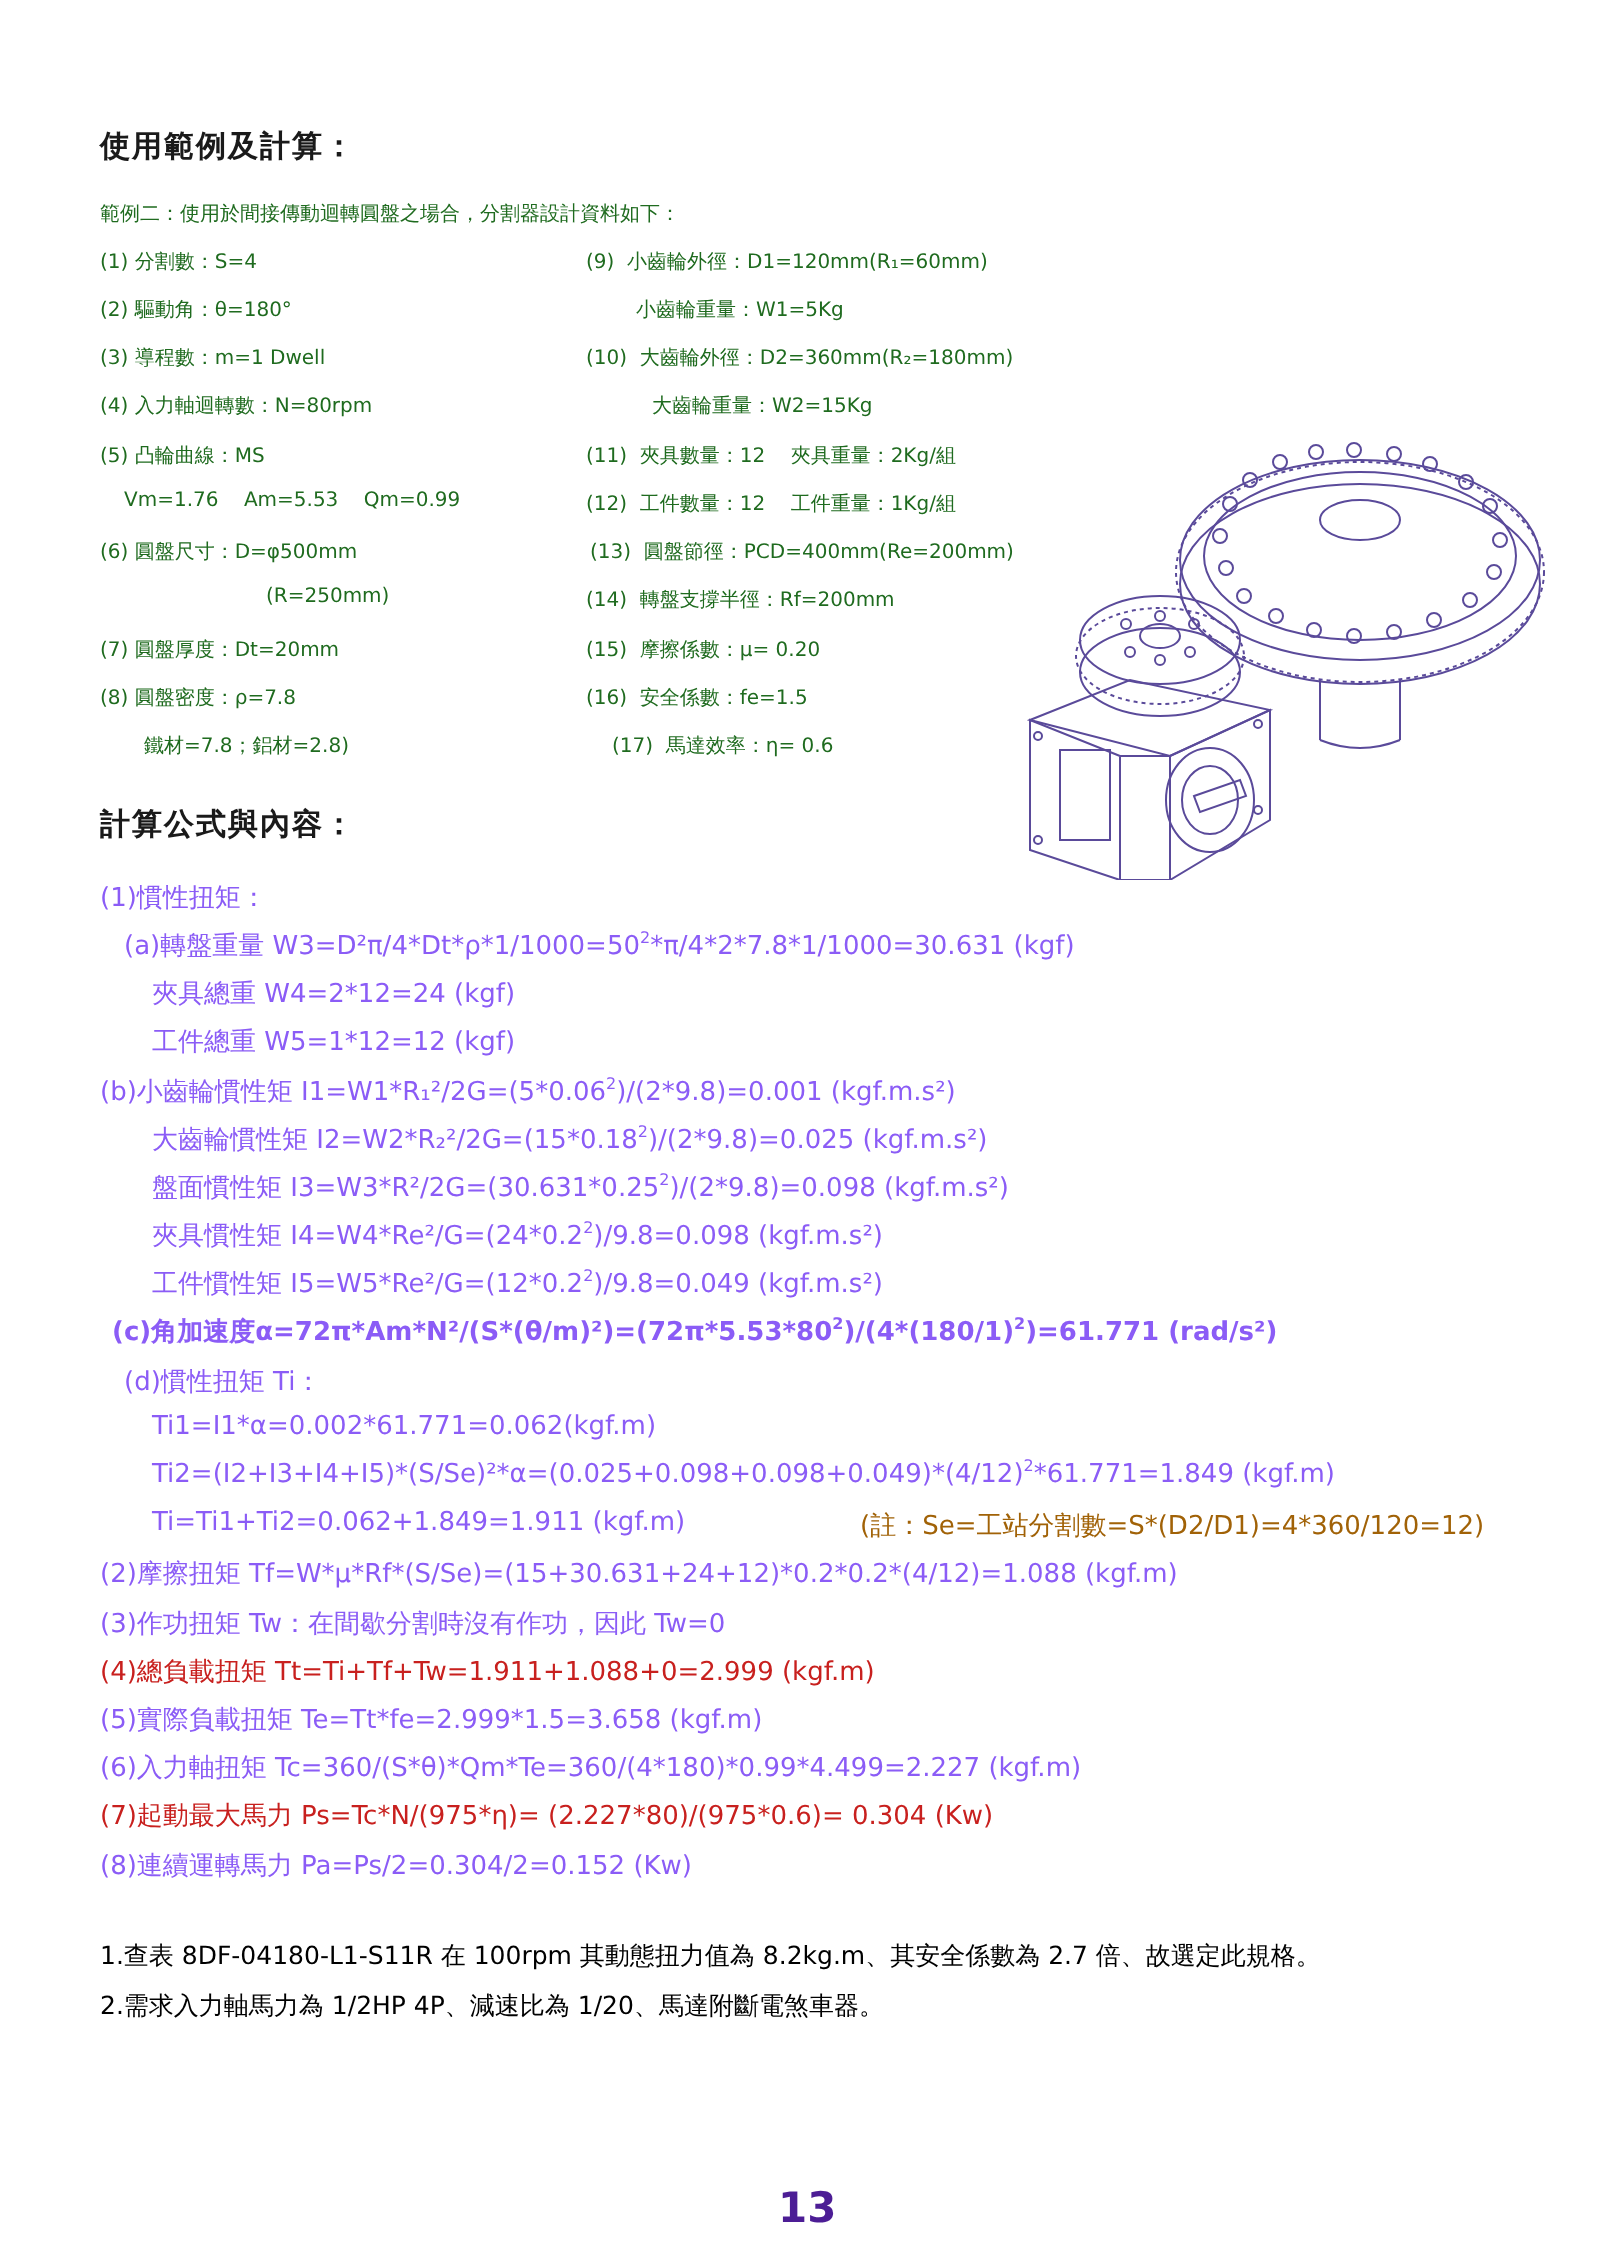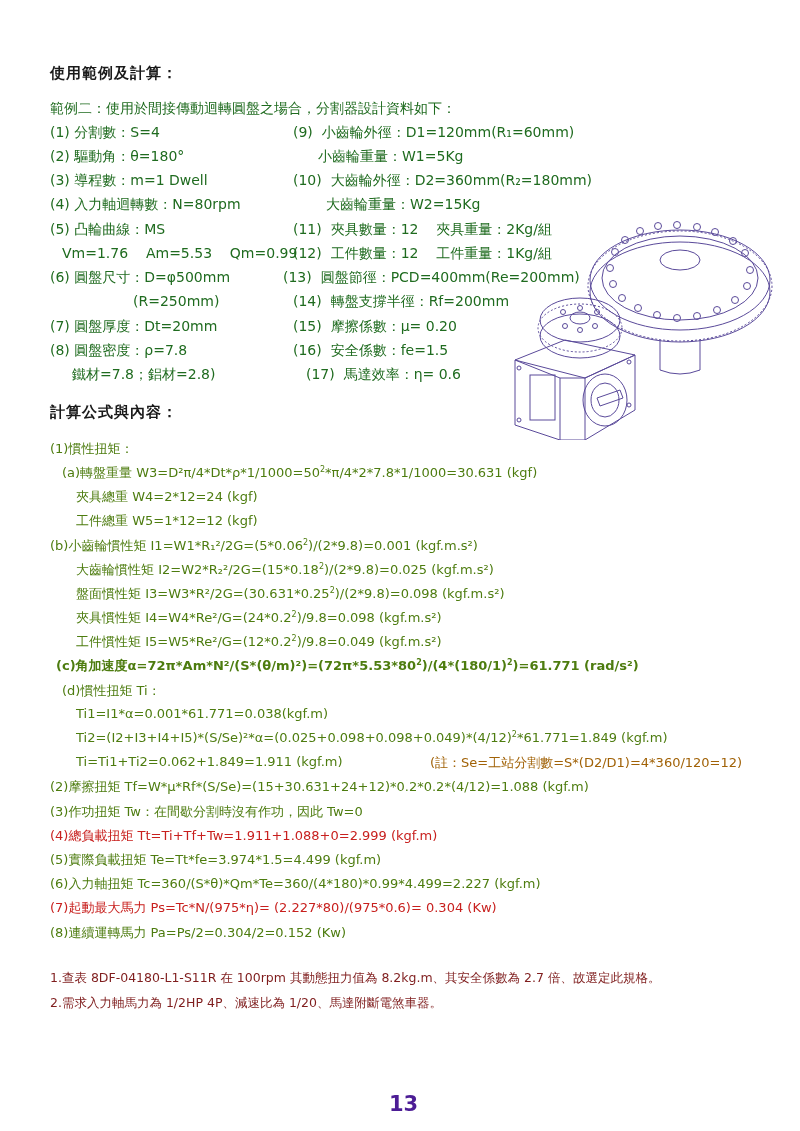--- a/index.html
+++ b/index.html
@@ -2,25 +2,25 @@
 <html><head>
   <meta charset="utf-8">
   <style>
     html, body { margin: 0; padding: 0; background: #ffffff; }
     body {
       width: 800px; height: 1131px; position: relative; overflow: hidden;
       font-family: "DejaVu Sans", "Liberation Sans", sans-serif;
     }
     .abs { position: absolute; white-space: nowrap; }
     .title { font-size: 15px; font-weight: bold; color: #1a1a1a; letter-spacing: 1px; }
-    .green { color: #1f6b1f; font-size: 14px; }
-    .blue { color: #4d7c0f; font-size: 13px; }
+    .green { color: #1f6b1f; font-size: 10px; }
+    .blue { color: #8b5cf6; font-size: 13px; }
     .red { color: #c8201e; font-size: 13px; }
     .orange { color: #a16207; font-size: 13px; }
-    .black { color: #7f1d1d; font-size: 12.5px; }
+    .black { color: #000000; font-size: 12.5px; }
     .pagenum { font-size: 21px; font-weight: bold; color: #4c1d95; }
     sup { font-size: 8px; vertical-align: super; line-height: 0; }
     .illus { position: absolute; left: 505px; top: 200px; width: 295px; height: 240px; }
   </style>
 </head>
 <body>
 
 <div class="abs title" style="left:50px;top:64px;">使用範例及計算：</div>
 
 <div class="abs green" style="left:50px;top:100px;">範例二：使用於間接傳動迴轉圓盤之場合，分割器設計資料如下：</div>
@@ -39,21 +39,21 @@
   <div class="abs green" style="left:72px;top:366px;">鐵材=7.8；鋁材=2.8)</div>
 </div>
 
 <div>
   <div class="abs green" style="left:293px;top:124px;white-space:pre;">(9)  小齒輪外徑：D1=120mm(R₁=60mm)</div>
   <div class="abs green" style="left:318px;top:148px;">小齒輪重量：W1=5Kg</div>
   <div class="abs green" style="left:293px;top:172px;white-space:pre;">(10)  大齒輪外徑：D2=360mm(R₂=180mm)</div>
   <div class="abs green" style="left:326px;top:196px;">大齒輪重量：W2=15Kg</div>
   <div class="abs green" style="left:293px;top:221px;white-space:pre;">(11)  夾具數量：12    夾具重量：2Kg/組</div>
   <div class="abs green" style="left:293px;top:245px;white-space:pre;">(12)  工件數量：12    工件重量：1Kg/組</div>
-  <div class="abs green" style="left:283px;top:269px;white-space:pre;">(13)  圓盤節徑：PCD=400mm(Re=200mm)</div>
+  <div class="abs green" style="left:295px;top:269px;white-space:pre;">(13)  圓盤節徑：PCD=400mm(Re=200mm)</div>
   <div class="abs green" style="left:293px;top:293px;white-space:pre;">(14)  轉盤支撐半徑：Rf=200mm</div>
   <div class="abs green" style="left:293px;top:318px;white-space:pre;">(15)  摩擦係數：μ= 0.20</div>
   <div class="abs green" style="left:293px;top:342px;white-space:pre;">(16)  安全係數：fe=1.5</div>
   <div class="abs green" style="left:306px;top:366px;white-space:pre;">(17)  馬達效率：η= 0.6</div>
 </div>
 
 <svg class="illus" viewBox="0 0 295 240">
   <g fill="none" stroke="#5a4a9a" stroke-width="1">
 
     <ellipse cx="175" cy="80" rx="90" ry="50"></ellipse>
@@ -124,29 +124,29 @@
 <div class="abs blue" style="left:76px;top:512px;">工件總重 W5=1*12=12 (kgf)</div>
 
 <div class="abs blue" style="left:50px;top:537px;"><span>(b)小齒輪慣性矩 I1=W1*R₁²/2G=(5*0.06</span><sup>2</sup><span>)/(2*9.8)=0.001 (kgf.m.s²)</span></div>
 <div class="abs blue" style="left:76px;top:561px;"><span>大齒輪慣性矩 I2=W2*R₂²/2G=(15*0.18</span><sup>2</sup><span>)/(2*9.8)=0.025 (kgf.m.s²)</span></div>
 <div class="abs blue" style="left:76px;top:585px;"><span>盤面慣性矩 I3=W3*R²/2G=(30.631*0.25</span><sup>2</sup><span>)/(2*9.8)=0.098 (kgf.m.s²)</span></div>
 <div class="abs blue" style="left:76px;top:609px;"><span>夾具慣性矩 I4=W4*Re²/G=(24*0.2</span><sup>2</sup><span>)/9.8=0.098 (kgf.m.s²)</span></div>
 <div class="abs blue" style="left:76px;top:633px;"><span>工件慣性矩 I5=W5*Re²/G=(12*0.2</span><sup>2</sup><span>)/9.8=0.049 (kgf.m.s²)</span></div>
 
 <div class="abs blue" style="left:56px;top:657px;font-weight:bold;"><span>(c)角加速度α=72π*Am*N²/(S*(θ/m)²)=(72π*5.53*80</span><sup>2</sup><span>)/(4*(180/1)</span><sup>2</sup><span>)=61.771 (rad/s²)</span></div>
 <div class="abs blue" style="left:62px;top:682px;">(d)慣性扭矩 Ti：</div>
-<div class="abs blue" style="left:76px;top:706px;">Ti1=I1*α=0.001*61.771=0.038(kgf.m)</div>
+<div class="abs blue" style="left:76px;top:706px;">Ti1=I1*α=0.002*61.771=0.062(kgf.m)</div>
 <div class="abs blue" style="left:76px;top:730px;"><span>Ti2=(I2+I3+I4+I5)*(S/Se)²*α=(0.025+0.098+0.098+0.049)*(4/12)</span><sup>2</sup><span>*61.771=1.849 (kgf.m)</span></div>
 <div class="abs blue" style="left:76px;top:754px;">Ti=Ti1+Ti2=0.062+1.849=1.911 (kgf.m)</div>
 <div class="abs orange" style="left:430px;top:754px;">(註：Se=工站分割數=S*(D2/D1)=4*360/120=12)</div>
 
 <div class="abs blue" style="left:50px;top:778px;">(2)摩擦扭矩 Tf=W*μ*Rf*(S/Se)=(15+30.631+24+12)*0.2*0.2*(4/12)=1.088 (kgf.m)</div>
 <div class="abs blue" style="left:50px;top:803px;">(3)作功扭矩 Tw：在間歇分割時沒有作功，因此 Tw=0</div>
 <div class="abs red" style="left:50px;top:827px;">(4)總負載扭矩 Tt=Ti+Tf+Tw=1.911+1.088+0=2.999 (kgf.m)</div>
-<div class="abs blue" style="left:50px;top:851px;">(5)實際負載扭矩 Te=Tt*fe=3.974*1.5=4.499 (kgf.m)</div>
+<div class="abs blue" style="left:50px;top:851px;">(5)實際負載扭矩 Te=Tt*fe=2.999*1.5=3.658 (kgf.m)</div>
 <div class="abs blue" style="left:50px;top:875px;">(6)入力軸扭矩 Tc=360/(S*θ)*Qm*Te=360/(4*180)*0.99*4.499=2.227 (kgf.m)</div>
 <div class="abs red" style="left:50px;top:899px;">(7)起動最大馬力 Ps=Tc*N/(975*η)= (2.227*80)/(975*0.6)= 0.304 (Kw)</div>
 <div class="abs blue" style="left:50px;top:924px;">(8)連續運轉馬力 Pa=Ps/2=0.304/2=0.152 (Kw)</div>
 
 <div class="abs black" style="left:50px;top:970px;">1.查表 8DF-04180-L1-S11R 在 100rpm 其動態扭力值為 8.2kg.m、其安全係數為 2.7 倍、故選定此規格。</div>
 <div class="abs black" style="left:50px;top:995px;">2.需求入力軸馬力為 1/2HP 4P、減速比為 1/20、馬達附斷電煞車器。</div>
 
 <div class="abs pagenum" style="left:389px;top:1092px;">13</div>
 
 </body></html>

